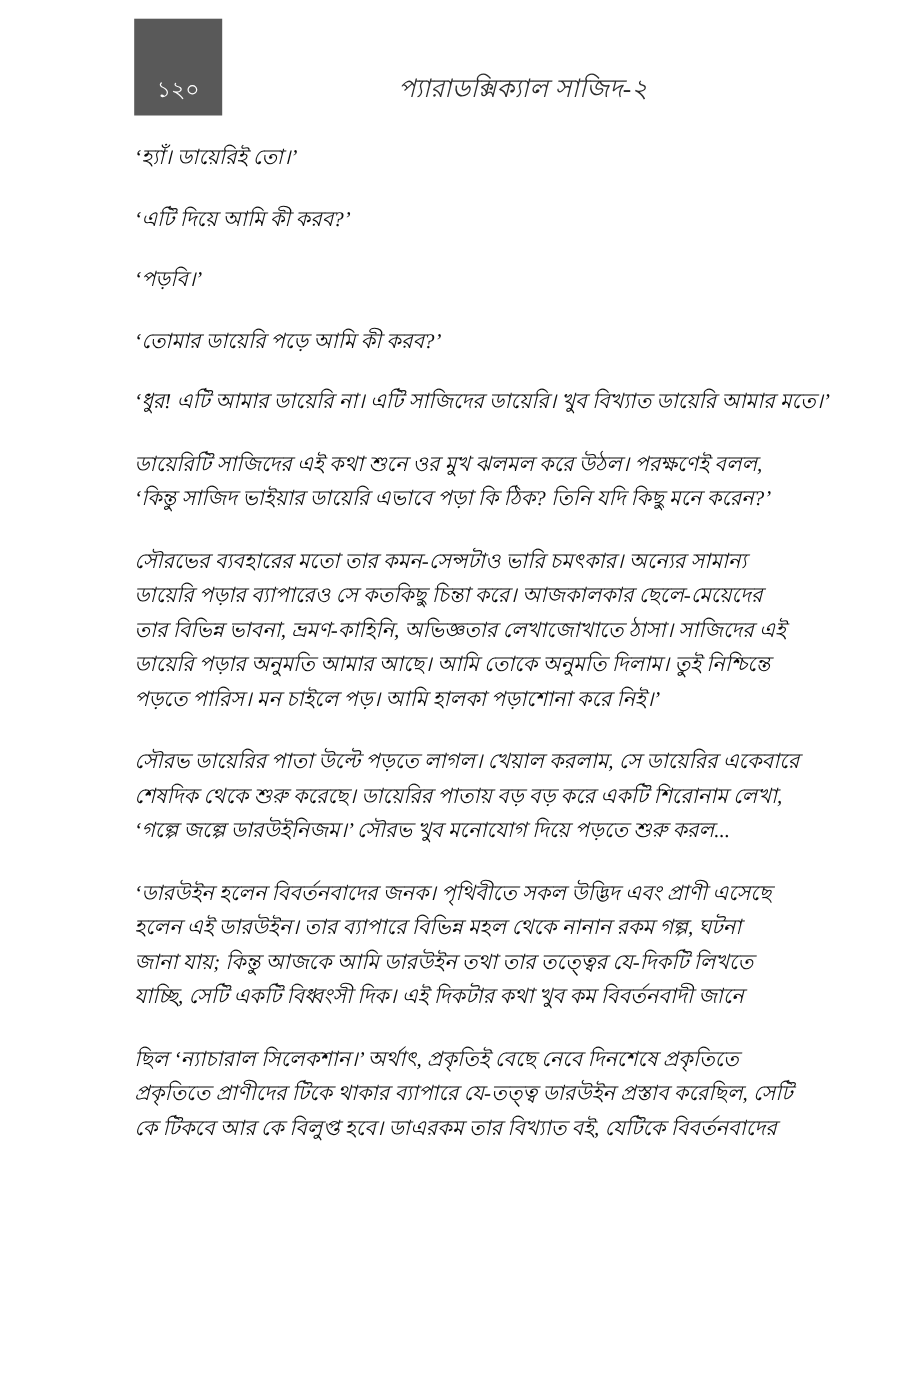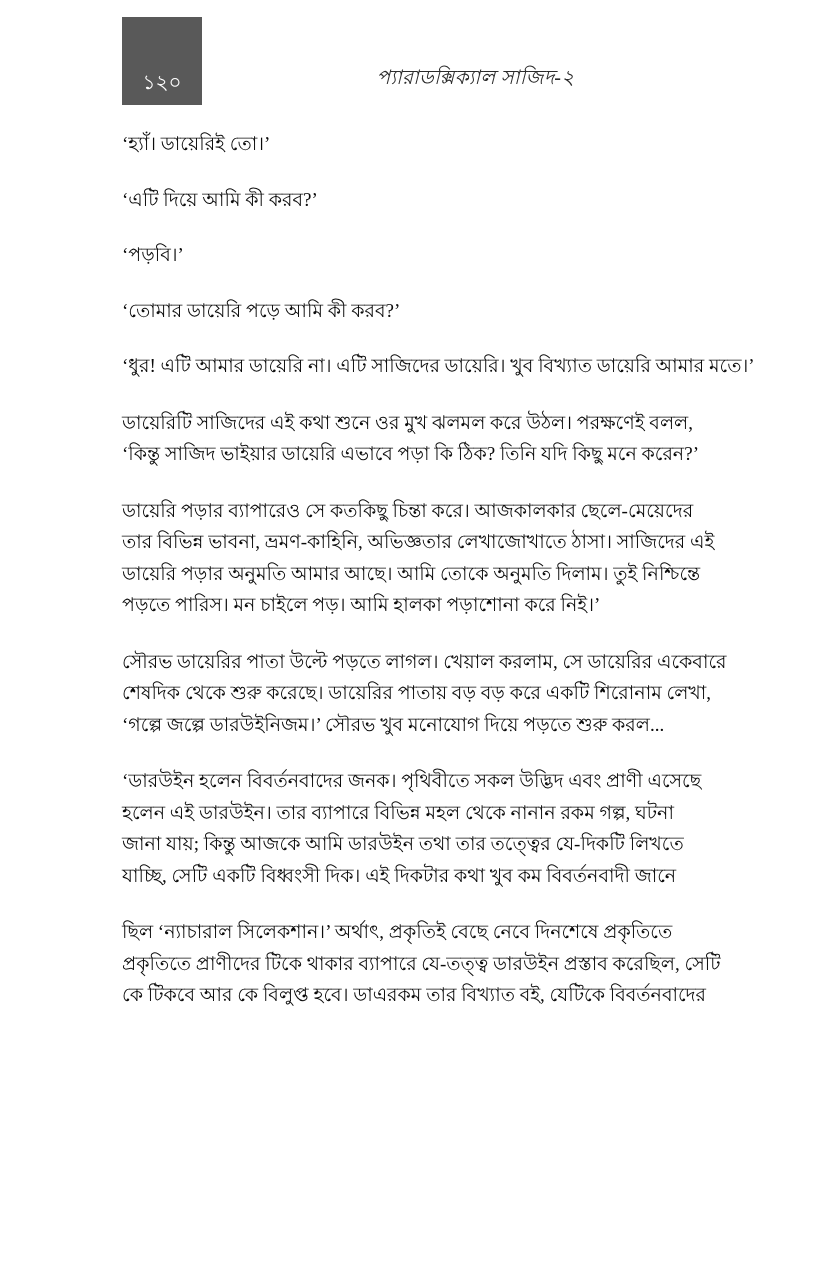--- a/index.html
+++ b/index.html
@@ -44,39 +44,40 @@
     font-size: 20px;
     line-height: 1;
     font-family: "Liberation Serif", "DejaVu Serif", serif;
   }
   .header-title {
     position: absolute;
     left: 190px;
     top: 45px;
     width: 547px;
     text-align: center;
-    font-size: 20px;
+    font-size: 23px;
     font-style: italic;
     color: #2b2b2b;
     letter-spacing: 0.2px;
     white-space: nowrap;
   }
 
   
   .content {
     position: absolute;
     left: 110px;
     top: 128px;
     width: 627px;
   }
   .para {
     margin: 0;
     font-size: 19px;
     line-height: 31.5px;
     color: #0b0b0b;
+    font-style: italic;
   }
   .para.dialogue {
     text-align: left;
     white-space: nowrap;
   }
   .gap-dialogue { height: 24px; }
   .gap-para-lg { height: 25px; }
 
   
   .para span.line {
@@ -112,20 +113,21 @@
     <p class="para dialogue">‘ধুর! এটি আমার ডায়েরি না। এটি সাজিদের ডায়েরি। খুব বিখ্যাত ডায়েরি আমার মতে।’</p>
     <div class="gap-para-lg"></div>
 
     <p class="para">
       <span class="line">ডায়েরিটি সাজিদের এই কথা শুনে ওর মুখ ঝলমল করে উঠল। পরক্ষণেই বলল,</span>
       <span class="line">‘কিন্তু সাজিদ ভাইয়ার ডায়েরি এভাবে পড়া কি ঠিক? তিনি যদি কিছু মনে করেন?’</span>
     </p>
     <div class="gap-para-lg"></div>
 
     <p class="para">
+      <span class="line">সৌরভের ব্যবহারের মতো তার কমন-সেন্সটাও ভারি চমৎকার। অন্যের সামান্য</span>
       <span class="line">ডায়েরি পড়ার ব্যাপারেও সে কতকিছু চিন্তা করে। আজকালকার ছেলে-মেয়েদের</span>
       <span class="line">তার বিভিন্ন ভাবনা, ভ্রমণ-কাহিনি, অভিজ্ঞতার লেখাজোখাতে ঠাসা। সাজিদের এই</span>
       <span class="line">ডায়েরি পড়ার অনুমতি আমার আছে। আমি তোকে অনুমতি দিলাম। তুই নিশ্চিন্তে</span>
       <span class="line">পড়তে পারিস। মন চাইলে পড়। আমি হালকা পড়াশোনা করে নিই।’</span>
     </p>
     <div class="gap-para-lg"></div>
 
     <p class="para">
       <span class="line">সৌরভ ডায়েরির পাতা উল্টে পড়তে লাগল। খেয়াল করলাম, সে ডায়েরির একেবারে</span>
       <span class="line">শেষদিক থেকে শুরু করেছে। ডায়েরির পাতায় বড় বড় করে একটি শিরোনাম লেখা,</span>

